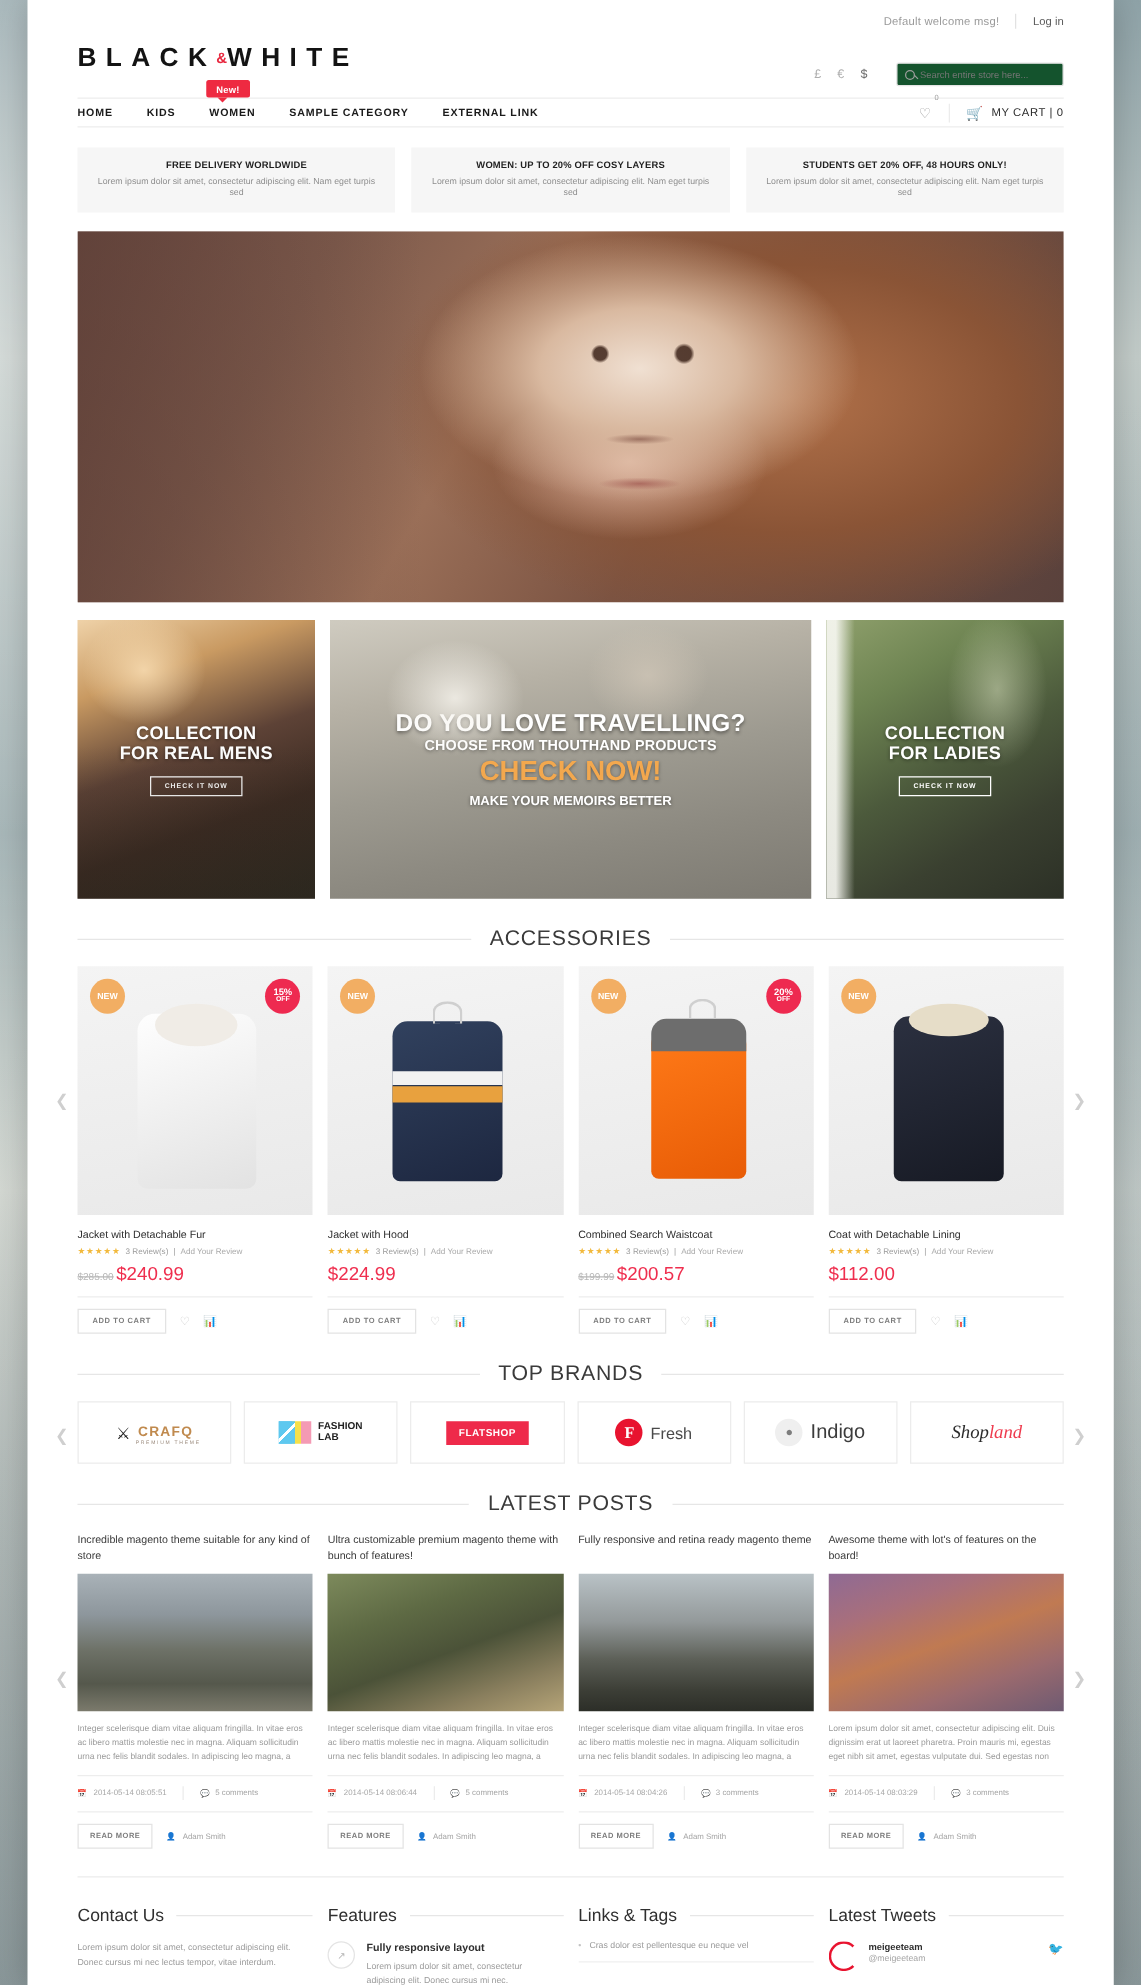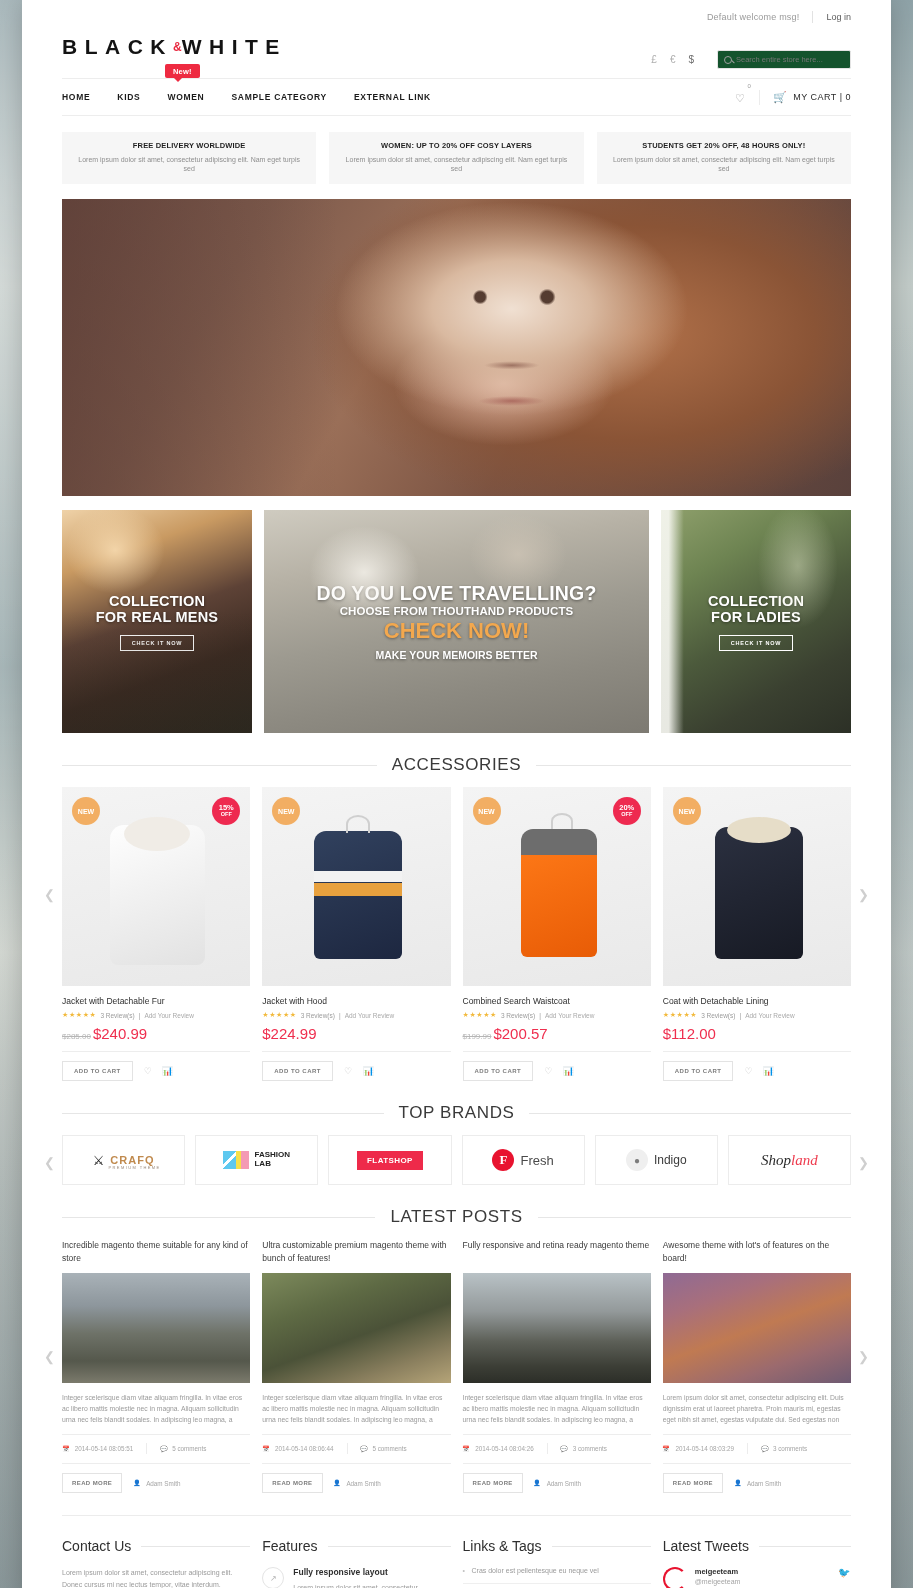--- a/index.html
+++ b/index.html
@@ -54,21 +54,21 @@
   .mag { width:8px; height:8px; border:1.2px solid #9e9e9e; border-radius:50%; position:relative; margin-right:4px; flex:0 0 auto;}
   .mag::after { content:""; position:absolute; width:3.5px; height:1.2px; background:#9e9e9e; right:-3px; bottom:0.4px; transform:rotate(45deg); }
 
   
   .navzone { position:relative; margin-top:9px; }
   .newbadge {
     position:absolute; left:103px; top:-14px; background:#ee2a41; color:#fff;
     font-size:7.5px; font-weight:bold; padding:2.5px 8px; border-radius:2px; letter-spacing:.2px;
   }
   .newbadge::after{ content:""; position:absolute; left:9px; bottom:-4px; border-left:4px solid transparent; border-right:4px solid transparent; border-top:4px solid #ee2a41;}
-  .nav { border-top:1px solid #ededed; border-bottom:1px solid #ededed; height:38px; display:flex; align-items:center; justify-content:space-between;gap:33px;}
+  .nav { border-top:1px solid #ededed; border-bottom:1px solid #ededed; height:24px; display:flex; align-items:center; justify-content:space-between;gap:33px;}
   .navlinks { display:flex; gap:27px; font-size:8.5px; font-weight:bold; letter-spacing:.7px; color:#1b1b1b; }
   .navright { display:flex; align-items:center; }
   .wish { position:relative; margin-right:14px; }
   .heart { font-size:11px; color:#9d9d9d; }
   .wish .cnt { position:absolute; top:-5px; right:-6px; font-size:6px; color:#9d9d9d;}
   .vsep { width:1px; height:15px; background:#ececec; margin-right:13px;}
   .cart { font-size:9px; color:#2b2b2b; letter-spacing:.5px; display:flex; align-items:center; gap:6px;}
   .cart .ci { font-size:11px; }
 
   
@@ -153,21 +153,21 @@
   .b-fl { display:flex; align-items:center; gap:5px;}
   .flsq { width:26px; height:18px; background:linear-gradient(90deg,#5ec8ef 0 40%,#f5e04a 40% 70%,#f49ab4 70% 100%); position:relative;}
   .flsq::before{content:"";position:absolute;left:0;top:0;width:13px;height:18px;background:linear-gradient(135deg,#5ec8ef 45%, #ffffff 45% 55%, #5ec8ef 55%);}
   .b-fl .tx { font-size:8px; font-weight:bold; color:#222; line-height:1.1;}
   .b-flat { background:#ee2a4a; color:#fff; font-size:8px; font-weight:bold; padding:5px 10px; letter-spacing:.4px;}
   .b-fresh { display:flex; align-items:center; gap:6px;}
   .fcirc { width:22px; height:22px; border-radius:50%; background:#e8132f; color:#fff; font-size:13px; font-weight:bold; display:flex; align-items:center; justify-content:center; font-family:"Liberation Serif",serif;}
   .b-fresh .tx { font-size:13px; color:#4a4a4a; font-weight:300;}
   .b-ind { display:flex; align-items:center; gap:6px;}
   .icirc { width:22px; height:22px; border-radius:50%; background:#efefef; display:flex;align-items:center;justify-content:center; font-size:10px; color:#7d7d7d;}
-  .b-ind .tx { font-size:12px; color:#3c3c3c; }
+  .b-ind .tx { font-size:16px; color:#3c3c3c; }
   .b-shop { font-size:15px; font-family:"Liberation Serif", serif; font-style:italic; color:#2c2c2c; }
   .b-shop .r { color:#ee3b4e; }
 
   
   .posts { display:flex; gap:12px; margin-top:12px; }
   .post { width:189px; }
   .ptitle { font-size:8.5px; color:#3a3a3a; line-height:1.45; height:26px; }
   .pthumb { height:110px; margin-top:8px; overflow:hidden; }
   .th1 { background:linear-gradient(160deg,#7d8a5c 0%,#5e6a44 30%,#4b5238 55%,#8a7f5e 80%,#b5a478 100%);}
   .th2 { background:linear-gradient(180deg,#a9b2b8 0%,#8d969c 30%,#6e7268 55%,#55584c 80%,#7b7a6c 100%);}

